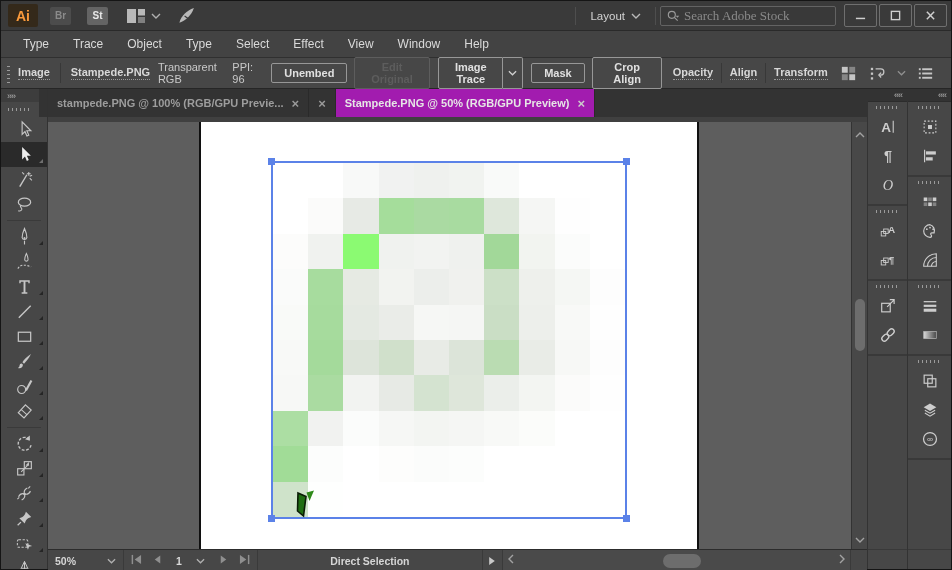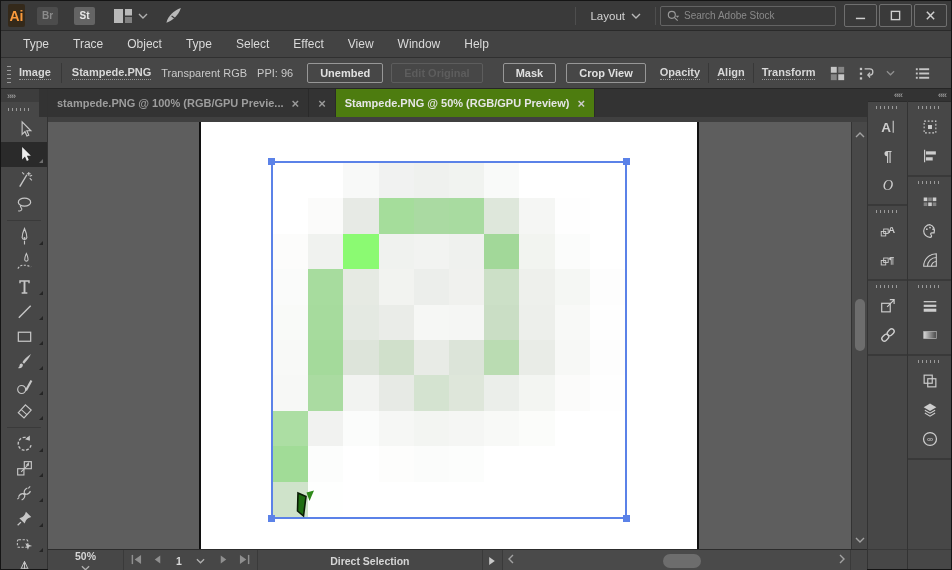--- a/index.html
+++ b/index.html
@@ -4,39 +4,39 @@
 <style>
   * { margin:0; padding:0; box-sizing:border-box; }
   html,body { width:952px; height:570px; overflow:hidden; background:#1a1a1a;
     font-family:"Liberation Sans","DejaVu Sans",sans-serif; }
   #app { width:952px; height:570px; background:#434343; border:1px solid #151515;
     display:flex; flex-direction:column; font-size:11px; color:#d4d4d4; position:relative; }
 
   
   .titlebar { height:30px; background:#3a3a3a; border-bottom:1px solid #2a2a2a;
     display:flex; align-items:center; flex:none; }
-  .ai-logo { width:17px; height:23px; margin-left:7px; background:#34291a; border-radius:2px;
+  .ai-logo { width:30px; height:23px; margin-left:7px; background:#34291a; border-radius:2px;
     color:#fa9a3c; font-weight:bold; font-size:14px; display:flex; align-items:center; justify-content:center; }
   .badge { width:21px; height:18px; border-radius:2px; display:flex; align-items:center;
     justify-content:center; font-weight:bold; font-size:10px; }
   .badge.br { margin-left:12px; background:#4c4c4c; color:#8b8b8b; }
   .badge.st { margin-left:16px; background:#646464; color:#e8e8e8; }
   .tb-icon { color:#b9b9b9; display:flex; align-items:center; }
   .tb-icon svg { display:block; }
   .ws-switch { margin-left:18px; }
   .tb-chev { margin-left:5px; color:#b0b0b0; }
   .rocket { margin-left:16px; }
   .tb-spacer { flex:1; }
   .vsep { width:1px; height:18px; background:#4e4e4e; }
   .layout-dd { display:flex; align-items:center; gap:6px; padding:0 14px; height:100%;
     color:#d2d2d2; font-size:11.5px; }
   .search-box { width:176px; height:20px; background:#393939; border:1px solid #636363;
     border-radius:2px; display:flex; align-items:center; padding:0 5px; gap:4px; margin:0 8px 0 4px; }
   .search-box input { flex:1; background:transparent; border:none; outline:none;
-    color:#b5b5b5; font-size:10px; font-family:Liberation Sans, sans-serif; min-width:0; }
+    color:#b5b5b5; font-size:13px; font-family:Liberation Serif, serif; min-width:0; }
   .search-box input::placeholder { color:#8a8a8a; }
   .winbtns { display:flex; margin-right:4px; gap:2px; }
   .winbtn { width:33px; height:23px; border:1px solid #6f6f6f; border-radius:2px; color:#cfcfcf;
     display:flex; align-items:center; justify-content:center; background:transparent; }
 
   
   .menubar { height:27px; background:#434343; border-bottom:1px solid #303030;
     display:flex; align-items:center; padding-left:10px; flex:none; }
   .menu-item { padding:0 12px; font-size:12px; color:#dadada; height:100%;
     display:flex; align-items:center; }
@@ -79,21 +79,21 @@
     border-left:4px solid transparent; border-bottom:4px solid #252525; }
   .tool.selected.flyout::after { border-bottom-color:#6f6f6f; }
   .tool-divider { height:1px; background:#3a3a3a; margin:3px 6px; flex:none; }
 
   
   .centercol { flex:1; display:flex; flex-direction:column; min-width:0; }
   .tabbar { height:28px; background:#333333; display:flex; flex:none; }
   .tab { display:flex; align-items:center; padding:0 9px; gap:8px; border-right:1px solid #2a2a2a;
     font-weight:bold; color:#9d9d9d; font-size:11px; flex:none; }
   .tab .tab-label { white-space:nowrap; overflow:hidden; }
-  .tab.active { background:#4d7c0f; color:#e6e6e6; }
+  .tab.active { background:#a21caf; color:#e6e6e6; }
   .tab-close { color:#9a9a9a; font-size:13px; line-height:1; font-weight:bold; }
   .tab.active .tab-close { color:#cccccc; }
 
   .canvas-wrap { height:432px; background:#5e5e5e; border-top:5px solid #404040;
     position:relative; overflow:hidden; flex:none; display:flex; }
   .canvas-area { flex:1; position:relative; overflow:hidden; }
   .artboard { position:absolute; left:151px; top:-6px; width:500px; height:450px;
     background:#ffffff; border-left:2px solid #101010; border-right:2px solid #101010; }
   .selection { position:absolute; left:223px; top:39px; width:356px; height:358px;
     border:2px solid #5b82e8; }
@@ -109,21 +109,21 @@
     position:relative; color:#a2a2a2; }
   .vs-up { position:absolute; top:6px; left:3px; }
   .vs-down { position:absolute; bottom:4px; left:3px; }
   .vs-thumb { position:absolute; top:177px; left:3px; width:10px; height:52px;
     background:#6d6d6d; border-radius:5px; }
 
   
   .statusbar { height:22px; background:#474747; border-top:1px solid #2c2c2c;
     display:flex; align-items:stretch; font-size:10.5px; flex:none; }
   .sb-cell { display:flex; align-items:center; border-right:1px solid #3a3a3a; }
-  .sb-zoom { width:76px; padding:0 7px; justify-content:space-between; color:#d6d6d6; font-weight:bold;flex-direction:column; }
+  .sb-zoom { width:76px; padding:0 7px; justify-content:space-between; color:#d6d6d6; font-weight:bold; }
   .sb-nav { padding:0 6px; gap:9px; color:#8f8f8f; }
   .sb-page { display:flex; align-items:center; gap:14px; color:#dadada; font-weight:bold; padding:0 4px; }
   .sb-tool { flex:none; width:225px; justify-content:center; color:#d6d6d6; font-weight:bold; }
   .sb-flyout { width:20px; justify-content:center; color:#c9c9c9; }
   .hscroll { flex:1; position:relative; background:#4a4a4a; border-right:1px solid #3a3a3a; }
   .hs-left { position:absolute; left:5px; top:4px; color:#a2a2a2; }
   .hs-right { position:absolute; right:5px; top:4px; color:#a2a2a2; }
   .hs-thumb { position:absolute; left:46%; top:3.5px; width:38px; height:14px;
     background:#6d6d6d; border-radius:7px; }
   .sb-corner { width:16px; border-right:none; }
@@ -230,24 +230,32 @@
     <span class="cb-label">Stampede.PNG</span>
     <span class="gap10"></span>
     <span class="cb-static">Transparent RGB</span>
     <span class="gap10"></span>
     <span class="cb-static">PPI: 96</span>
     <span class="gap14"></span>
     <button class="cb-btn">Unembed</button>
     <span class="gap8"></span>
     <button class="cb-btn disabled">Edit Original</button>
     <span class="gap10"></span>
+    <div class="cb-btn-group">
+      <button class="cb-btn">Image Trace</button>
+      <span class="cb-btn-chev">
+        <svg width="9" height="6" viewBox="0 0 10 6">
+            <path d="M1 1 L5 5 L9 1" fill="none" stroke="currentColor" stroke-width="1.4"></path>
+          </svg>
+      </span>
+    </div>
     <span class="gap10"></span>
     <button class="cb-btn">Mask</button>
     <span class="gap10"></span>
-    <button class="cb-btn">Crop View</button>
+    <button class="cb-btn">Crop Align</button>
     <span class="gap14"></span>
     <span class="cb-label">Opacity</span>
     <div class="cb-sep" style="margin:0 8px;"></div>
     <span class="cb-label">Align</span>
     <div class="cb-sep" style="margin:0 8px;"></div>
     <span class="cb-label">Transform</span>
     <span class="gap8"></span>
     <span id="cb-right-icons" style="display:flex;align-items:center;">
         <span class="cb-icon">
           <svg viewBox="0 0 20 20" width="19" height="19">

